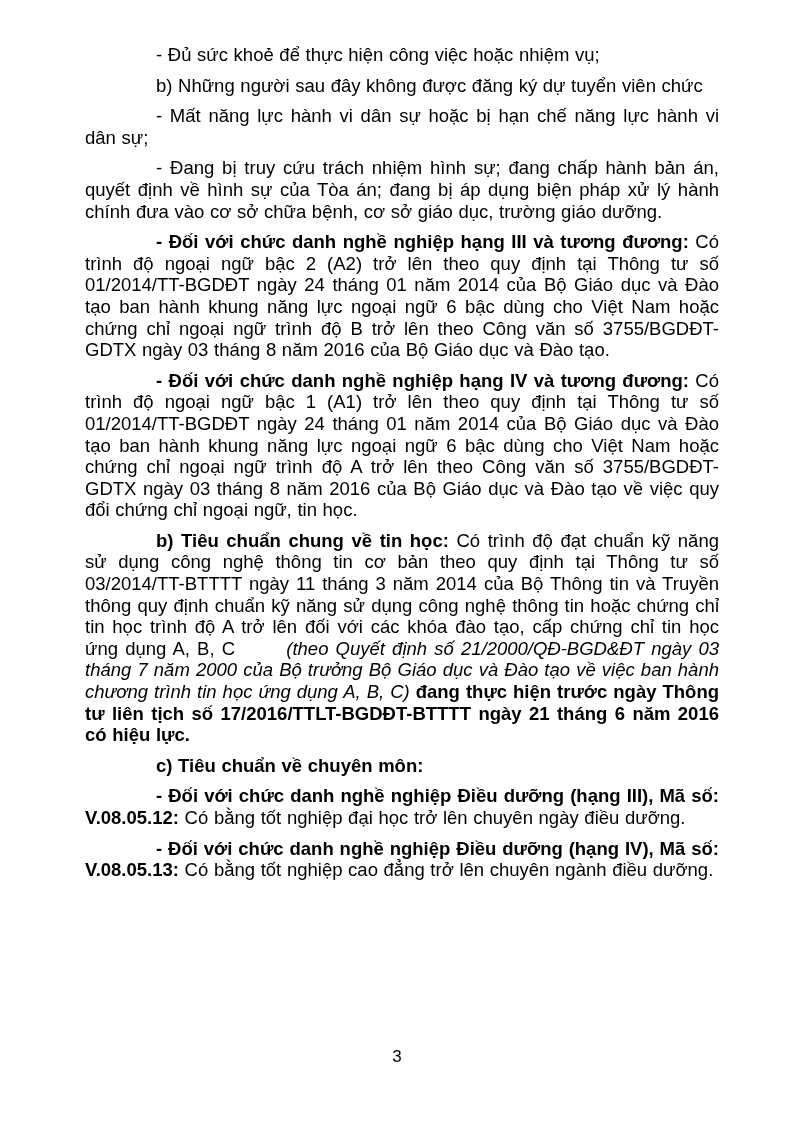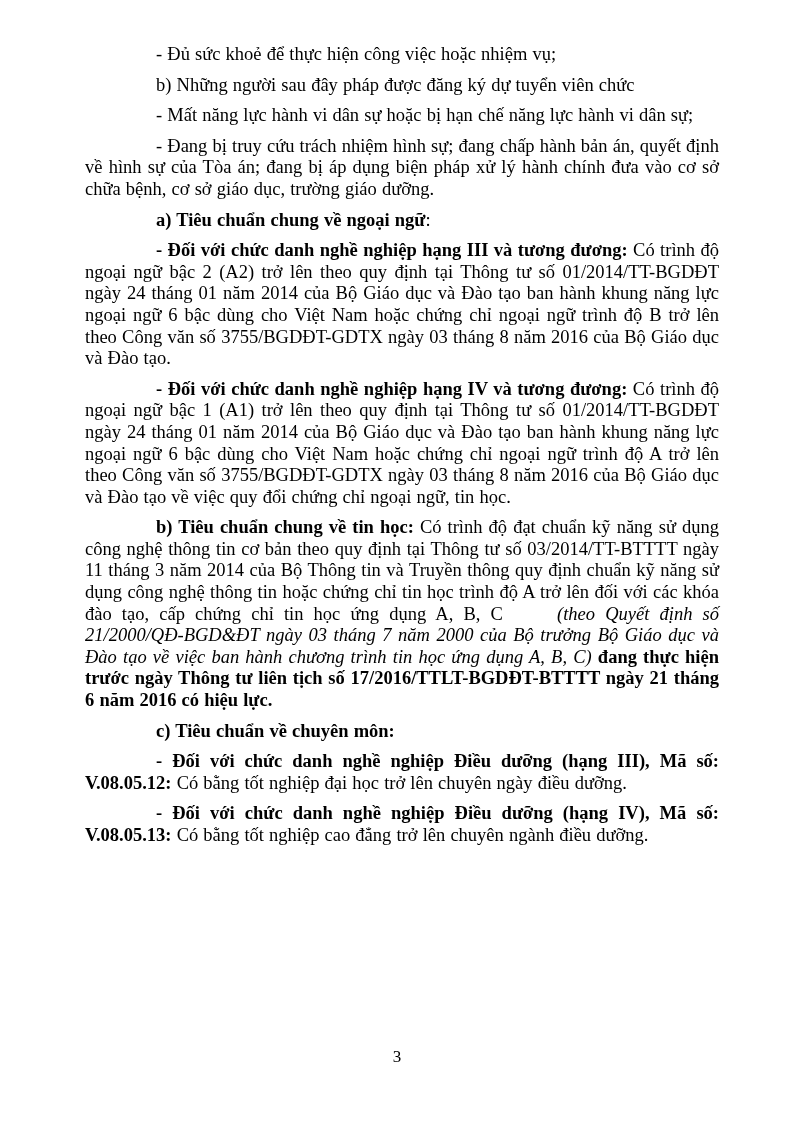--- a/index.html
+++ b/index.html
@@ -5,21 +5,21 @@
   html, body {
     margin: 0;
     padding: 0;
     background: #ffffff;
   }
   .page {
     position: relative;
     width: 794px;
     height: 1123px;
     background: #ffffff;
-    font-family: Liberation Serif, serif;
+    font-family: Liberation Sans, sans-serif;
     color: #000000;
     overflow: hidden;
   }
   .content {
     position: absolute;
     left: 85px;
     top: 44px;
     width: 634px;
   }
   .para {
@@ -44,24 +44,23 @@
     font-size: 17px;
     line-height: 20px;
   }
 </style>
 </head>
 <body>
 
 <div class="page">
   <div class="content">
       <p class="para"><span class="run regular">- Đủ sức khoẻ để thực hiện công việc hoặc nhiệm vụ;</span></p>
-      <p class="para"><span class="run regular">b) Những người sau đây pháp được đăng ký dự tuyển viên chức</span></p>
+      <p class="para"><span class="run regular">b) Những người sau đây không được đăng ký dự tuyển viên chức</span></p>
       <p class="para"><span class="run regular">- Mất năng lực hành vi dân sự hoặc bị hạn chế năng lực hành vi dân sự;</span></p>
       <p class="para"><span class="run regular">- Đang bị truy cứu trách nhiệm hình sự; đang chấp hành bản án, quyết định về hình sự của Tòa án; đang bị áp dụng biện pháp xử lý hành chính đưa vào cơ sở chữa bệnh, cơ sở giáo dục, trường giáo dưỡng.</span></p>
-      <p class="para"><span class="run bold">a) Tiêu chuẩn chung về ngoại ngữ</span><span class="run regular">:</span></p>
       <p class="para"><span class="run bold">- Đối với chức danh nghề nghiệp hạng III và tương đương: </span><span class="run regular">Có trình độ ngoại ngữ bậc 2 (A2) trở lên theo quy định tại Thông tư số 01/2014/TT-BGDĐT ngày 24 tháng 01 năm 2014 của Bộ Giáo dục và Đào tạo ban hành khung năng lực ngoại ngữ 6 bậc dùng cho Việt Nam hoặc chứng chỉ ngoại ngữ trình độ B trở lên theo Công văn số 3755/BGDĐT-GDTX ngày 03 tháng 8 năm 2016 của Bộ Giáo dục và Đào tạo.</span></p>
       <p class="para"><span class="run bold">- Đối với chức danh nghề nghiệp hạng IV và tương đương: </span><span class="run regular">Có trình độ ngoại ngữ bậc 1 (A1) trở lên theo quy định tại Thông tư số 01/2014/TT-BGDĐT ngày 24 tháng 01 năm 2014 của Bộ Giáo dục và Đào tạo ban hành khung năng lực ngoại ngữ 6 bậc dùng cho Việt Nam hoặc chứng chỉ ngoại ngữ trình độ A trở lên theo Công văn số 3755/BGDĐT-GDTX ngày 03 tháng 8 năm 2016 của Bộ Giáo dục và Đào tạo về việc quy đổi chứng chỉ ngoại ngữ, tin học.</span></p>
       <p class="para"><span class="run bold">b) Tiêu chuẩn chung về tin học: </span><span class="run regular">Có trình độ đạt chuẩn kỹ năng sử dụng công nghệ thông tin cơ bản theo quy định tại Thông tư số 03/2014/TT-BTTTT ngày 11 tháng 3 năm 2014 của Bộ Thông tin và Truyền thông quy định chuẩn kỹ năng sử dụng công nghệ thông tin hoặc chứng chỉ tin học trình độ A trở lên đối với các khóa đào tạo, cấp chứng chỉ tin học ứng dụng A, B, C </span><span class="run italic">(theo Quyết định số 21/2000/QĐ-BGD&amp;ĐT ngày 03 tháng 7 năm 2000 của Bộ trưởng Bộ Giáo dục và Đào tạo về việc ban hành chương trình tin học ứng dụng A, B, C) </span><span class="run bold">đang thực hiện trước ngày Thông tư liên tịch số 17/2016/TTLT-BGDĐT-BTTTT ngày 21 tháng 6 năm 2016 có hiệu lực.</span></p>
       <p class="para"><span class="run bold">c) Tiêu chuẩn về chuyên môn:</span></p>
       <p class="para"><span class="run bold">- Đối với chức danh nghề nghiệp Điều dưỡng (hạng III), Mã số: V.08.05.12: </span><span class="run regular">Có bằng tốt nghiệp đại học trở lên chuyên ngày điều dưỡng.</span></p>
       <p class="para"><span class="run bold">- Đối với chức danh nghề nghiệp Điều dưỡng (hạng IV), Mã số: V.08.05.13: </span><span class="run regular">Có bằng tốt nghiệp cao đẳng trở lên chuyên ngành điều dưỡng.</span></p>
     </div>
   <div class="page-number">3</div>
 </div>
 

